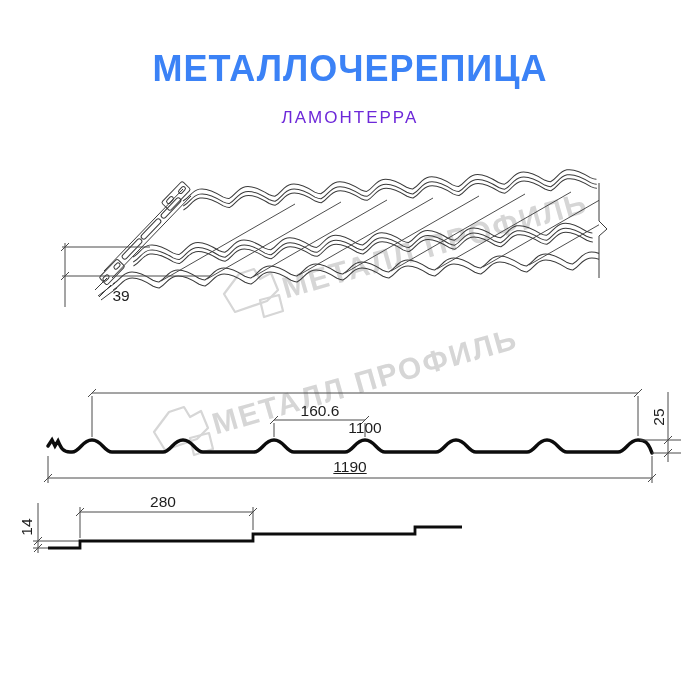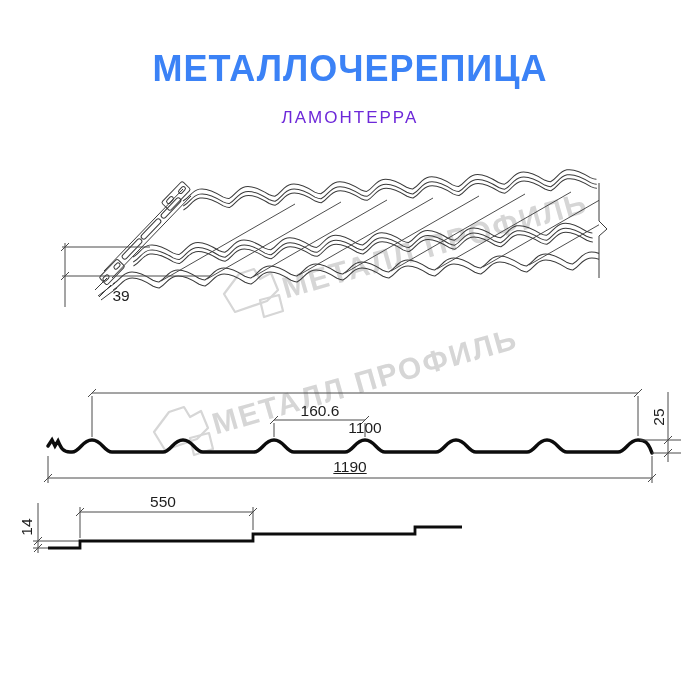--- a/index.html
+++ b/index.html
@@ -153,16 +153,16 @@
       </g>
       <path stroke="#0c0c0c" stroke-width="2.8" stroke-linejoin="miter" d="M48,548 L80,548 L80,541 L253,541 L253,534 L415,534 L415,527 L462,527"></path>
     </g>
   </svg>
 
   <span class="dim" style="left:76px;top:288px;width:24px;margin-left:33px;">39</span>
   <span class="dim" style="left:335px;top:376px;width:60px;margin-top:44px;">1100</span>
   <span class="dim" style="left:288px;top:403px;width:64px;">160.6</span>
   <span class="dim vert" style="left:644px;top:409px;width:30px;">25</span>
   <span class="dim" style="left:320px;top:459px;width:60px;text-decoration:underline;">1190</span>
-  <span class="dim" style="left:133px;top:494px;width:60px;">550</span>
+  <span class="dim" style="left:133px;top:494px;width:60px;">280</span>
   <span class="dim vert" style="left:12px;top:519px;width:30px;">14</span>
 
 </div>
 
 </body></html>

